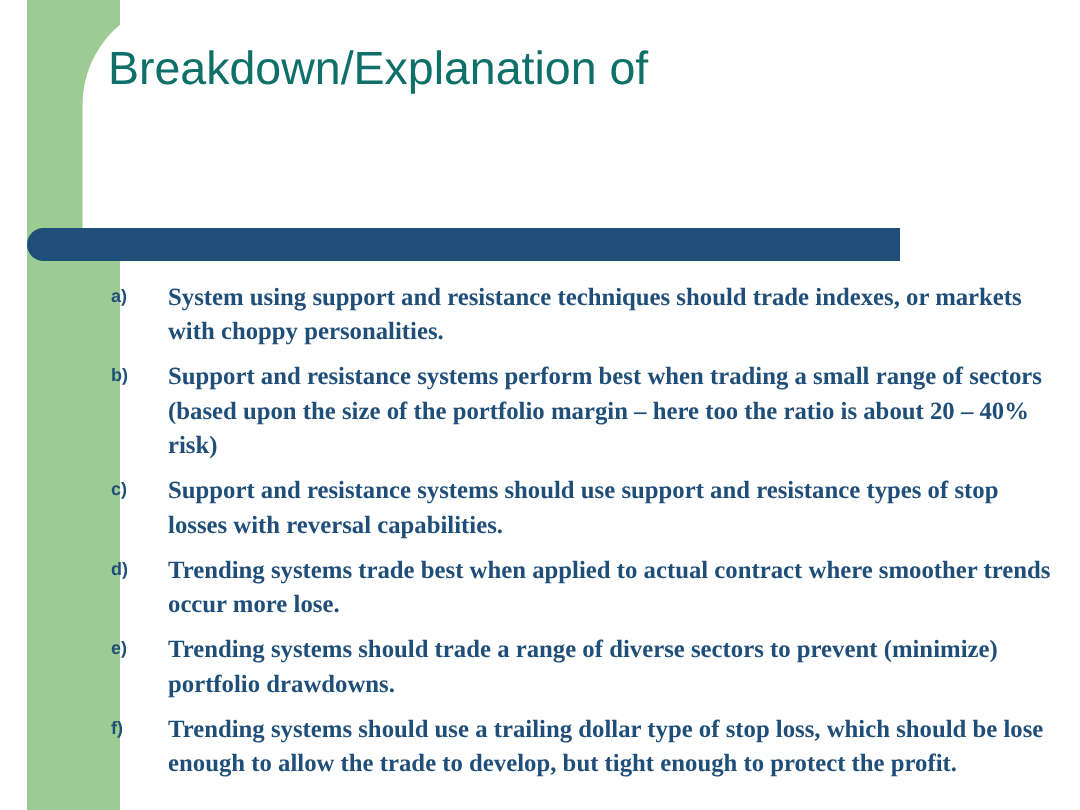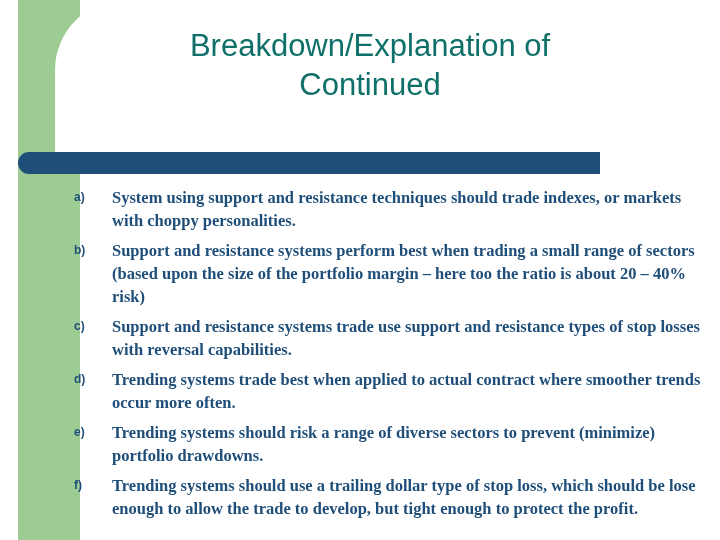--- a/index.html
+++ b/index.html
@@ -45,24 +45,23 @@
     left: 18px;
     top: 152px;
     width: 582px;
     height: 22px;
     background: #1f4e79;
     border-top-left-radius: 11px;
     border-bottom-left-radius: 11px;
   }
   .title {
     position: absolute;
-    left: 60px;
+    left: 72px;
     top: 26px;
     width: 620px;
-    text-align: center;
     color: #0f7069;
     font-size: 31px;
     font-weight: normal;
     line-height: 39px;
     letter-spacing: 0px;
   }
   .title span { display: block; }
   .content {
     position: absolute;
     left: 60px;
@@ -97,48 +96,47 @@
 <body>
 
 <div class="slide">
 
   <div class="green-band"></div>
   <div class="white-panel"></div>
   <div class="blue-bar"></div>
 
   <div class="title">
     <span>Breakdown/Explanation of</span>
-    <span>Continued</span>
   </div>
 
   <div class="content">
 
     <div class="item">
       <div class="marker">a)</div>
       <div class="text">System using support and resistance techniques should trade indexes, or markets with choppy personalities.</div>
     </div>
 
     <div class="item">
       <div class="marker">b)</div>
       <div class="text">Support and resistance systems perform best when trading a small range of sectors (based upon the size of the portfolio margin – here too the ratio is about 20 – 40% risk)</div>
     </div>
 
     <div class="item">
       <div class="marker">c)</div>
-      <div class="text">Support and resistance systems trade use support and resistance types of stop losses with reversal capabilities.</div>
+      <div class="text">Support and resistance systems should use support and resistance types of stop losses with reversal capabilities.</div>
     </div>
 
     <div class="item">
       <div class="marker">d)</div>
-      <div class="text">Trending systems trade best when applied to actual contract where smoother trends occur more often.</div>
+      <div class="text">Trending systems trade best when applied to actual contract where smoother trends occur more lose.</div>
     </div>
 
     <div class="item">
       <div class="marker">e)</div>
-      <div class="text">Trending systems should risk a range of diverse sectors to prevent (minimize) portfolio drawdowns.</div>
+      <div class="text">Trending systems should trade a range of diverse sectors to prevent (minimize) portfolio drawdowns.</div>
     </div>
 
     <div class="item">
       <div class="marker">f)</div>
       <div class="text">Trending systems should use a trailing dollar type of stop loss, which should be lose enough to allow the trade to develop, but tight enough to protect the profit.</div>
     </div>
 
   </div>
 </div>
 

